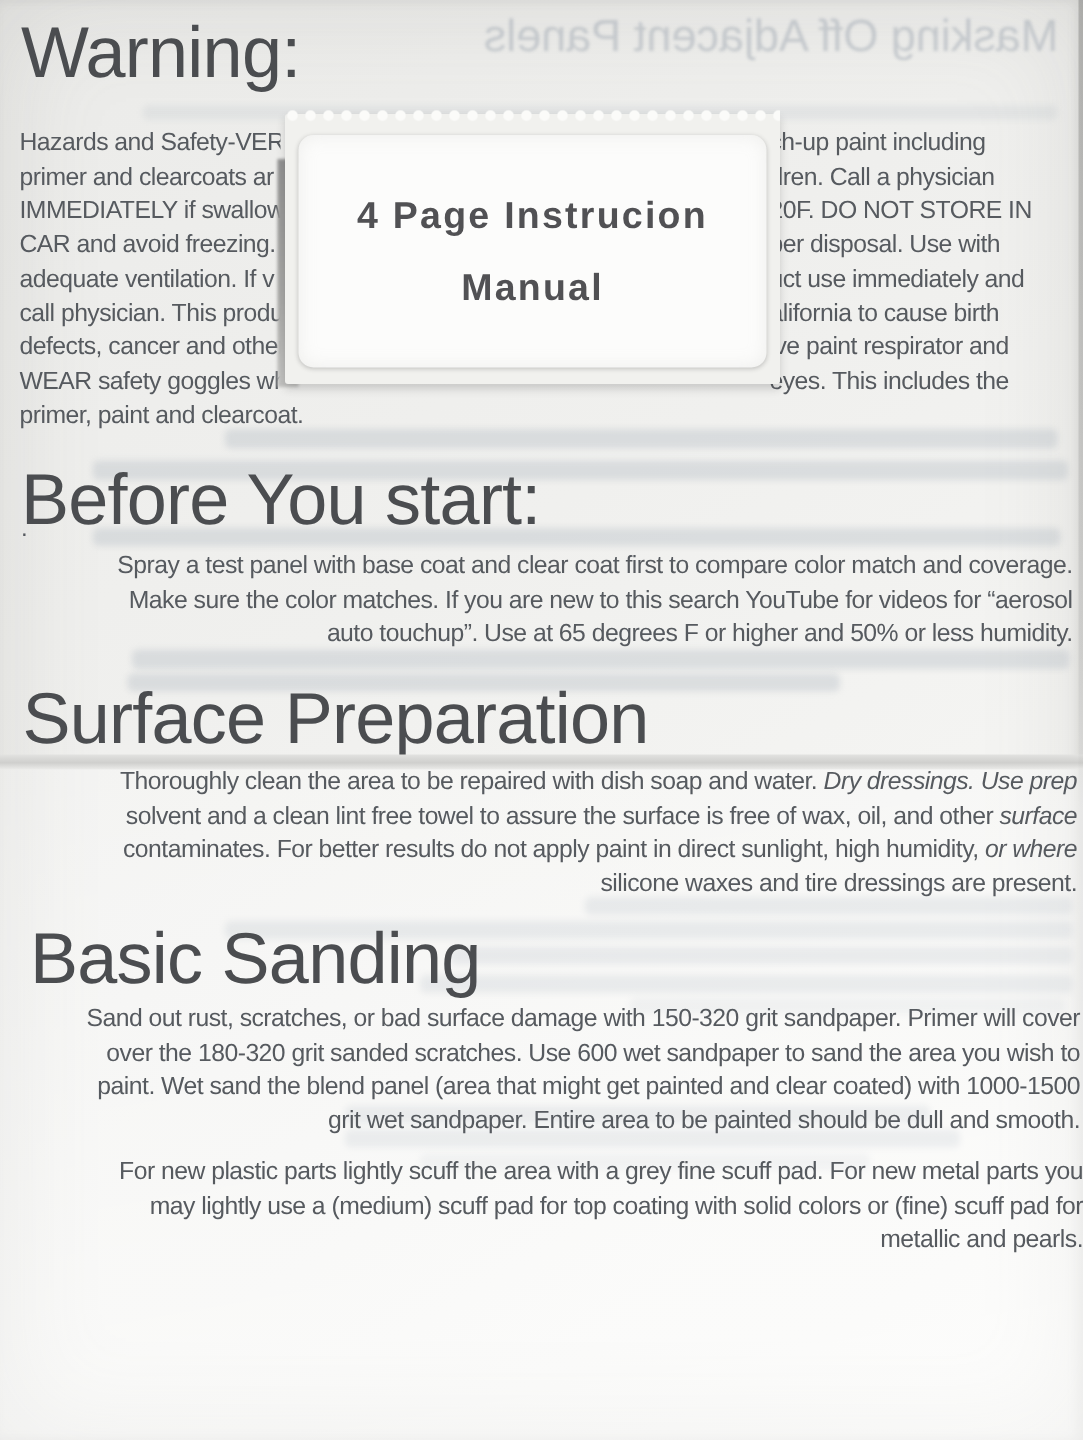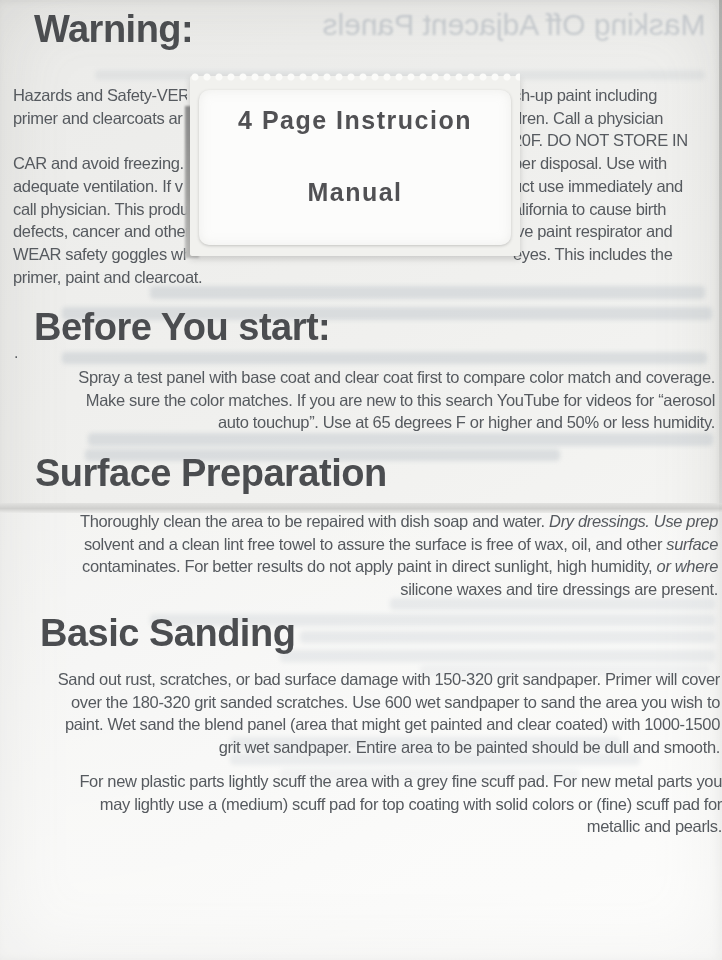--- a/index.html
+++ b/index.html
@@ -3,22 +3,22 @@
 <meta charset="utf-8">
 <style>
   html,body{margin:0;padding:0;background:#d8d8d6;}
   #page{
     position:relative;width:722px;height:960px;overflow:hidden;
     font-family:"Liberation Sans","DejaVu Sans",sans-serif;
     background:linear-gradient(150deg,#ebebe9 0%,#f0f0ee 40%,#f5f5f3 70%,#fafaf8 100%);
     box-shadow:inset 0 0 70px rgba(110,110,105,0.16), inset -4px 0 8px rgba(90,90,88,0.12);
   }
   .h{
-    position:absolute;color:#4b4d50;font-size:38px;font-weight:700;
-    letter-spacing:-0.5px;white-space:nowrap;margin-left:20px;
+    position:absolute;color:#4b4d50;font-size:48px;font-weight:400;
+    letter-spacing:-0.5px;white-space:nowrap;
   }
   .para{position:absolute;color:#565a5f;font-size:16.5px;letter-spacing:-0.35px;}
   .para .ln{white-space:nowrap;height:22.7px;line-height:22.7px;text-align:right;}
   .wline{position:absolute;width:695px;height:22.7px;line-height:22.7px;}
   .wl-left{display:inline-block;width:174px;overflow:hidden;white-space:nowrap;vertical-align:top;}
   .wl-right{position:absolute;left:500px;top:0;white-space:nowrap;}
   .ghost{
     position:absolute;background:rgba(166,174,184,0.30);
     filter:blur(2px);border-radius:4px;
   }
@@ -42,21 +42,21 @@
     background-image:radial-gradient(circle at 5px 5px,#fbfbf9 3px,rgba(251,251,249,0) 4px);
     background-size:12px 9px;background-repeat:repeat-x;
   }
   #sticker{
     position:absolute;left:199px;top:90px;width:312px;height:155px;
     background:#fcfcfb;border-radius:10px;z-index:6;
     box-shadow:0 1px 3px rgba(60,60,58,0.25), inset 0 0 12px rgba(200,200,196,0.25);
     text-align:center;color:#515154;
   }
   .sticker-line{position:absolute;width:100%;font-weight:bold;font-size:25px;letter-spacing:1.5px;white-space:nowrap;}
-  #sticker-line1{top:16px;}
+  #sticker-line1{top:40px;}
   #sticker-line2{top:88px;}
   #page-edge-band{
     position:absolute;left:0;top:503px;width:722px;height:10px;
     background:linear-gradient(180deg,#e2e2e0 0%,#cfcfcd 55%,#ebebe9 100%);
   }
   #lower-sheet{
     position:absolute;left:0;top:513px;width:722px;height:447px;
     background:linear-gradient(170deg,rgba(255,255,255,0.25),rgba(255,255,255,0.55));
     pointer-events:none;
   }
@@ -87,21 +87,21 @@
   <div class="ghost" style="left:300px;top:631px;width:415px;height:12px;"></div>
   <div class="ghost" style="left:280px;top:650px;width:435px;height:12px;"></div>
   <div class="ghost" style="left:420px;top:665px;width:290px;height:11px;opacity:.6"></div>
   <div class="ghost" style="left:230px;top:737px;width:390px;height:12px;"></div>
   <div class="ghost" style="left:230px;top:753px;width:410px;height:12px;"></div>
   <div class="ghost" style="left:280px;top:769px;width:300px;height:11px;opacity:.6"></div>
 
   <div class="para" style="left:13px;top:84px;width:700px;height:210px;">
     <div class="wline" style="top:0px;"><span class="wl-left">Hazards and Safety-VERY</span><span class="wl-right">ch-up paint including</span></div>
     <div class="wline" style="top:22.7px;"><span class="wl-left">primer and clearcoats ar</span><span class="wl-right">dren. Call a physician</span></div>
-    <div class="wline" style="top:45.4px;"><span class="wl-right">20F. DO NOT STORE IN</span></div>
+    <div class="wline" style="top:45.4px;"><span class="wl-left">IMMEDIATELY if swallow</span><span class="wl-right">20F. DO NOT STORE IN</span></div>
     <div class="wline" style="top:68.1px;"><span class="wl-left">CAR and avoid freezing.</span><span class="wl-right">per disposal. Use with</span></div>
     <div class="wline" style="top:90.8px;"><span class="wl-left">adequate ventilation. If v</span><span class="wl-right">uct use immediately and</span></div>
     <div class="wline" style="top:113.5px;"><span class="wl-left">call physician. This produ</span><span class="wl-right">alifornia to cause birth</span></div>
     <div class="wline" style="top:136.2px;"><span class="wl-left">defects, cancer and other</span><span class="wl-right">ive paint respirator and</span></div>
     <div class="wline" style="top:158.9px;"><span class="wl-left">WEAR safety goggles whe</span><span class="wl-right">eyes. This includes the</span></div>
     <div class="wline" style="top:181.6px;white-space:nowrap;">primer, paint and clearcoat.</div>
   </div>
 
   <div id="edge-strip"></div>
   <div id="sticker-backing">

